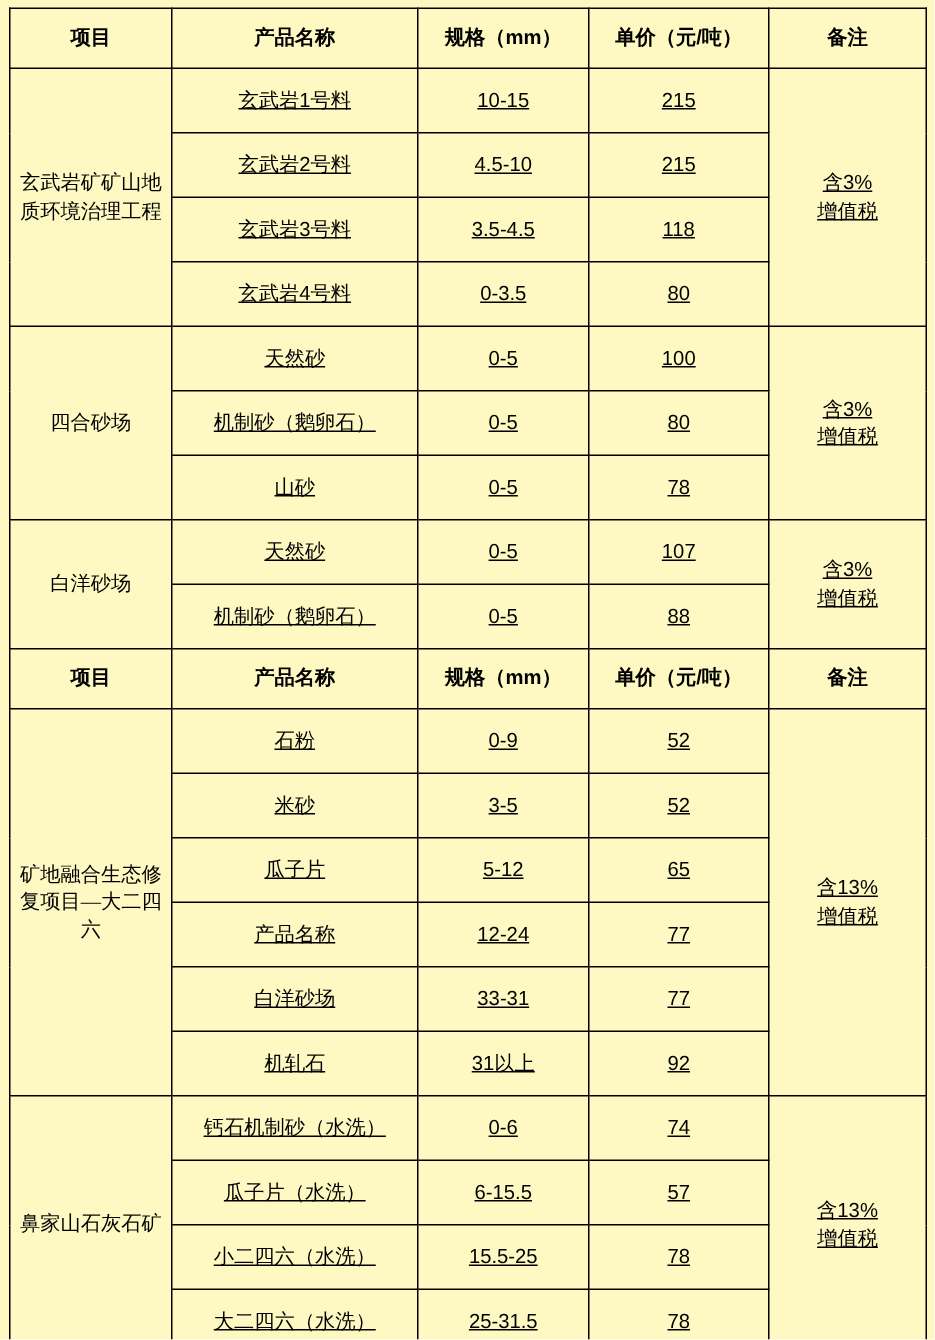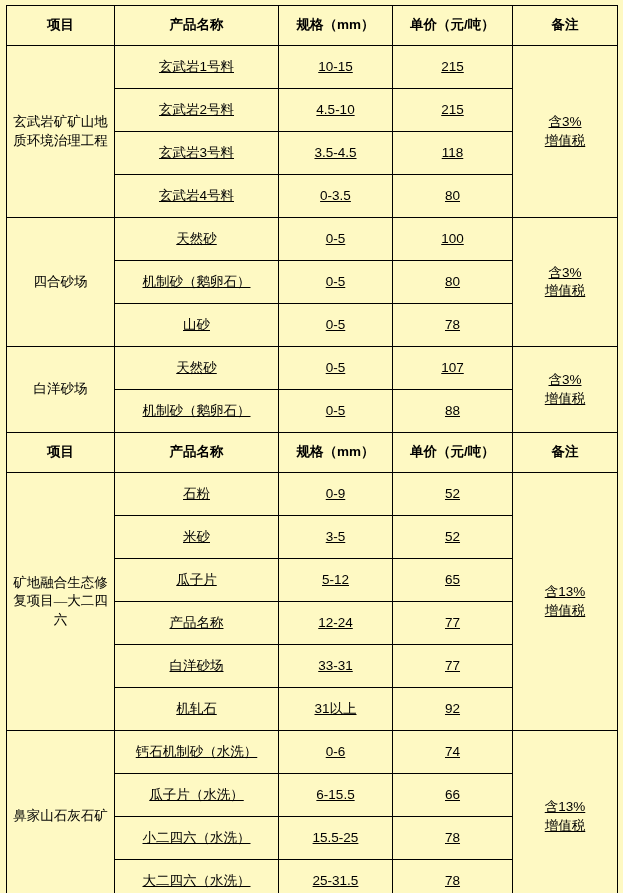--- a/index.html
+++ b/index.html
@@ -196,21 +196,21 @@
         <td class="cellrow">0-6</td>
         <td class="cellrow">74</td>
         <td class="remark" rowspan="4">
           <span>含13%</span><br>
           <span>增值税</span>
         </td>
       </tr>
       <tr>
         <td class="cellrow">瓜子片（水洗）</td>
         <td class="cellrow">6-15.5</td>
-        <td class="cellrow">66</td>
+        <td class="cellrow">57</td>
       </tr>
       <tr>
         <td class="cellrow">小二四六（水洗）</td>
         <td class="cellrow">15.5-25</td>
         <td class="cellrow">78</td>
       </tr>
       <tr>
         <td class="cellrow">大二四六（水洗）</td>
         <td class="cellrow">25-31.5</td>
         <td class="cellrow">78</td>

